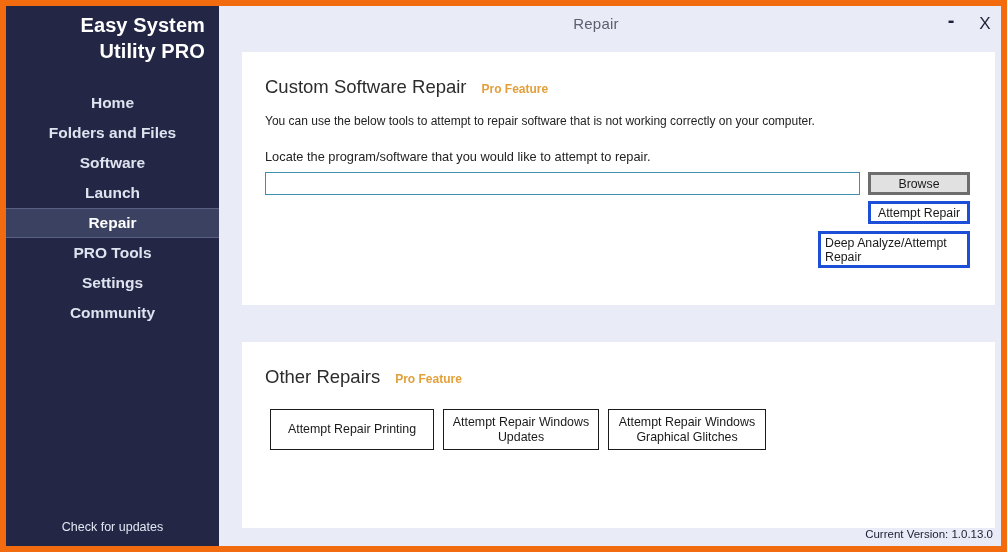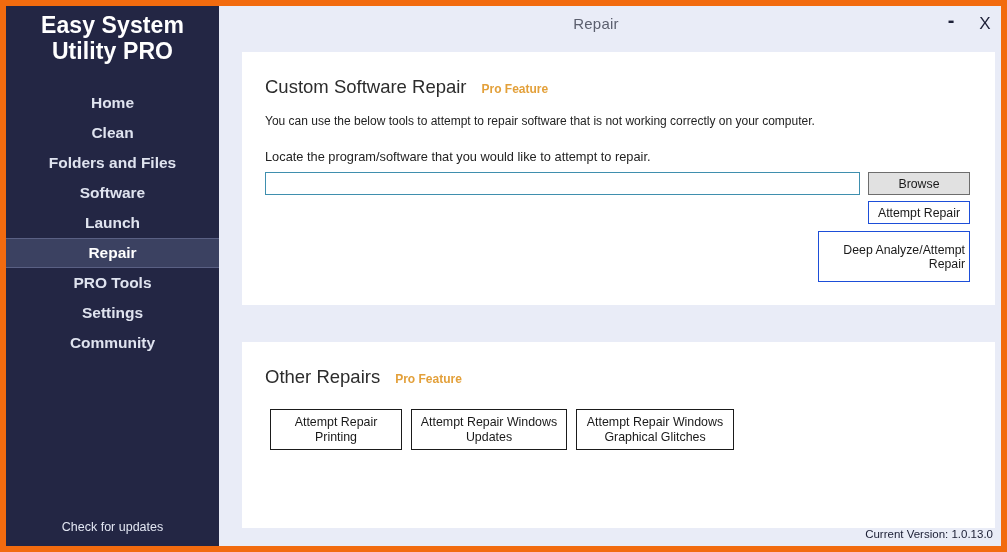--- a/index.html
+++ b/index.html
@@ -28,23 +28,23 @@
     width: 213px;
     flex: 0 0 213px;
     background: #232644;
     display: flex;
     flex-direction: column;
     align-items: stretch;
     position: relative;
   }
   .brand {
     color: #ffffff;
-    font-size: 23px;
+    font-size: 20px;
     font-weight: bold;
-    text-align: center;
+    text-align: right;
     line-height: 26px;
     padding: 6px 14px 0 14px;
     letter-spacing: 0.1px;
   }
   .nav {
     margin-top: 24px;
     display: flex;
     flex-direction: column;
   }
   .nav-item {
@@ -177,44 +177,44 @@
     color: #111;
     padding: 0 4px;
     outline: none;
   }
   .btn-col {
     margin-left: 8px;
     display: flex;
     flex-direction: column;
   }
   .btn {
-    border: 1px solid #1d4ed8;
+    border: 3px solid #1d4ed8;
     background: #ffffff;
     font-family: "Liberation Sans", sans-serif;
     font-size: 12.3px;
     color: #1a1a1a;
-    text-align: right;
+    text-align: left;
     cursor: default;
     display: flex;
     align-items: center;
     justify-content: center;
     line-height: 14px;
     padding: 0 4px;
   }
   .btn.browse {
     width: 102px; height: 23px;
     background: #e1e1e1;
     border-color: #6d6d6d;
   }
   .btn.attempt {
     width: 102px; height: 23px;
     margin-top: 6px;
   }
   .btn.deep {
-    width: 152px; height: 51px;
+    width: 152px; height: 37px;
     margin-top: 7px;
     margin-left: -50px;
   }
 
   .other-btn-row {
     display: flex;
     gap: 9px;
     padding: 21px 0 0 28px;
   }
   .obtn {
@@ -224,21 +224,21 @@
     color: #1a1a1a;
     text-align: center;
     display: flex;
     align-items: center;
     justify-content: center;
     line-height: 15px;
     height: 41px;
     cursor: default;
     padding: 0 6px;
   }
-  #obtn-0 { width: 132px; }
+  #obtn-0 { width: 164px; }
   #obtn-1 { width: 156px; }
   #obtn-2 { width: 158px; }
 
   #version {
     position: absolute;
     right: 8px;
     bottom: 6px;
     font-size: 11.5px;
     color: #1a1d33;
     font-weight: normal;
@@ -247,21 +247,20 @@
 </head>
 <body>
 
 <div id="app">
   <div id="frame">
 
     <div id="sidebar">
       <div class="brand">Easy System Utility PRO</div>
       <div class="nav">
         <div class="nav-item">Home</div>
-        <div class="nav-item">Clean</div>
         <div class="nav-item">Folders and Files</div>
         <div class="nav-item">Software</div>
         <div class="nav-item">Launch</div>
         <div class="nav-item selected">Repair</div>
         <div class="nav-item">PRO Tools</div>
         <div class="nav-item">Settings</div>
         <div class="nav-item">Community</div>
       </div>
       <div class="sidebar-footer">Check for updates</div>
     </div>

